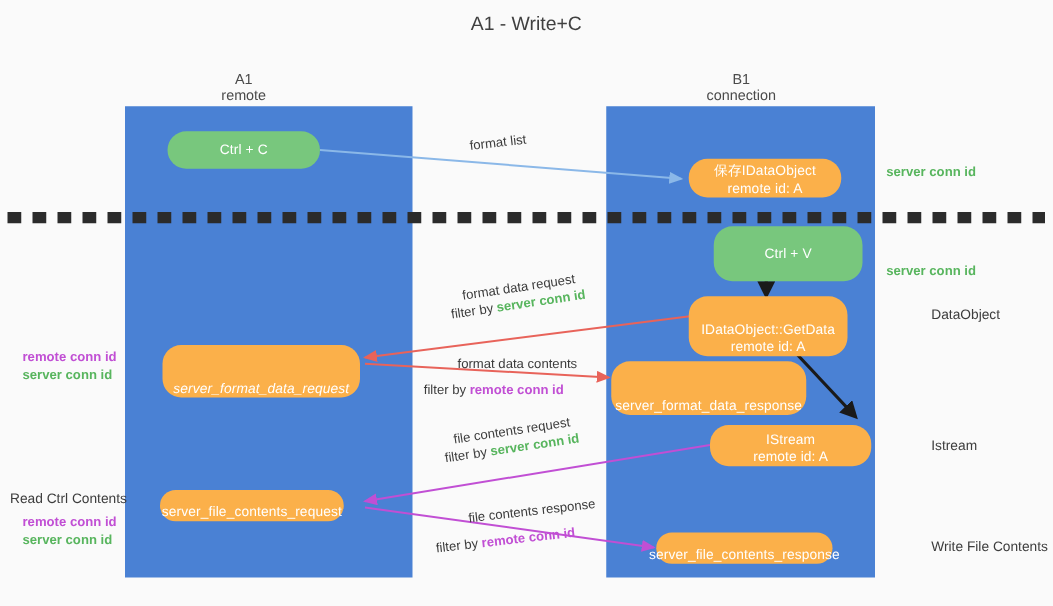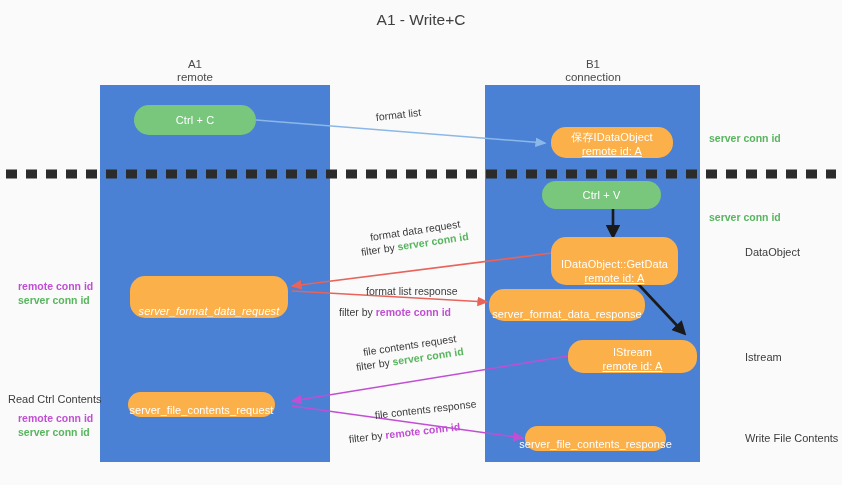--- a/index.html
+++ b/index.html
@@ -55,21 +55,21 @@
     justify-content: center;
     color: #ffffff;
     font-size: 11px;
     line-height: 14px;
     text-align: center;
     letter-spacing: 0.1px;
     border-radius: 15px;
   }
   .node.green  { background: #78c77d; }
   .node.orange { background: #fbb04a; justify-content: flex-end; }
-  .node .l2 { display: block; text-decoration: underline; }
+  .node .l2 { display: block; }
 
   
   .elabel {
     position: absolute;
     font-size: 10.5px;
     line-height: 14px;
     color: #3c3c3c;
     white-space: nowrap;
     transform-origin: left top;
   }
@@ -144,39 +144,39 @@
 
 <div class="node green" style="left:134px; top:105px; width:122px; height:30px;">
   <span>Ctrl + C</span>
 </div>
 
 <div class="node orange" style="left:551px; top:127px; width:122px; height:31px;">
   <span>保存IDataObject</span>
   <span class="l2">remote id: A</span>
 </div>
 
-<div class="node green" style="left:542px; top:181px; width:119px; height:28px;">
+<div class="node green" style="left:571px; top:181px; width:119px; height:44px;">
   <span>Ctrl + V</span>
 </div>
 
 <div class="node orange" style="left:551px; top:237px; width:127px; height:48px;">
   <span>IDataObject::GetData</span>
   <span class="l2">remote id: A</span>
 </div>
 
 <div class="node orange" style="left:568px; top:340px; width:129px; height:33px;">
   <span>IStream</span>
   <span class="l2">remote id: A</span>
 </div>
 
 <div class="node orange" style="left:130px; top:276px; width:158px; height:42px;font-style:italic;">
   <span>server_format_data_request</span>
 </div>
 
-<div class="node orange" style="left:489px; top:289px; width:156px; height:32px;">
+<div class="node orange" style="left:489px; top:289px; width:156px; height:43px;">
   <span>server_format_data_response</span>
 </div>
 
 <div class="node orange" style="left:128px; top:392px; width:147px; height:25px;">
   <span>server_file_contents_request</span>
 </div>
 
 <div class="node orange" style="left:525px; top:426px; width:141px; height:25px;">
   <span>server_file_contents_response</span>
 </div>
@@ -186,21 +186,21 @@
 </div>
 
 <div class="elabel rot" style="left:369px; top:230px;">
   <span>format data request</span>
 </div>
 <div class="elabel rot" style="left:360px; top:245px;">
   <span>filter by </span><span class="green-txt">server conn id</span>
 </div>
 
 <div class="elabel" style="left:366px; top:284px;">
-  <span>format list response</span>
+  <span>format data contents</span>
 </div>
 <div class="elabel" style="left:339px; top:305px;">
   <span>filter by </span><span class="purple-txt">remote conn id</span>
 </div>
 
 <div class="elabel rot" style="left:362px; top:345px;">
   <span>file contents request</span>
 </div>
 <div class="elabel rot" style="left:355px; top:360px;">
   <span>filter by </span><span class="green-txt">server conn id</span>

